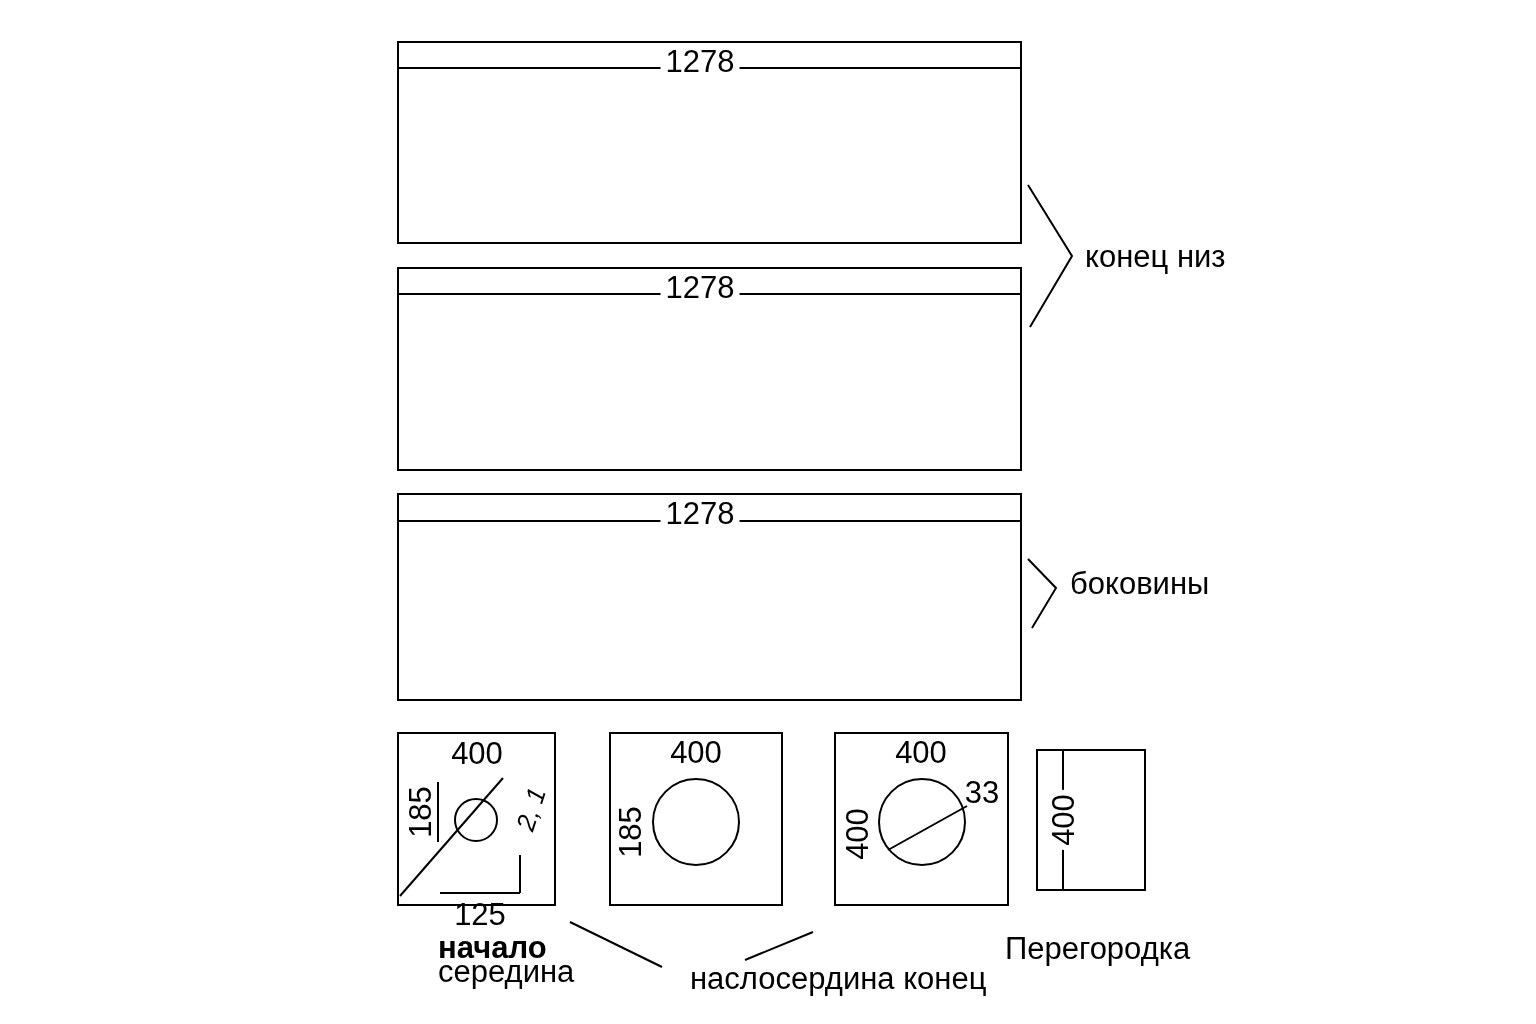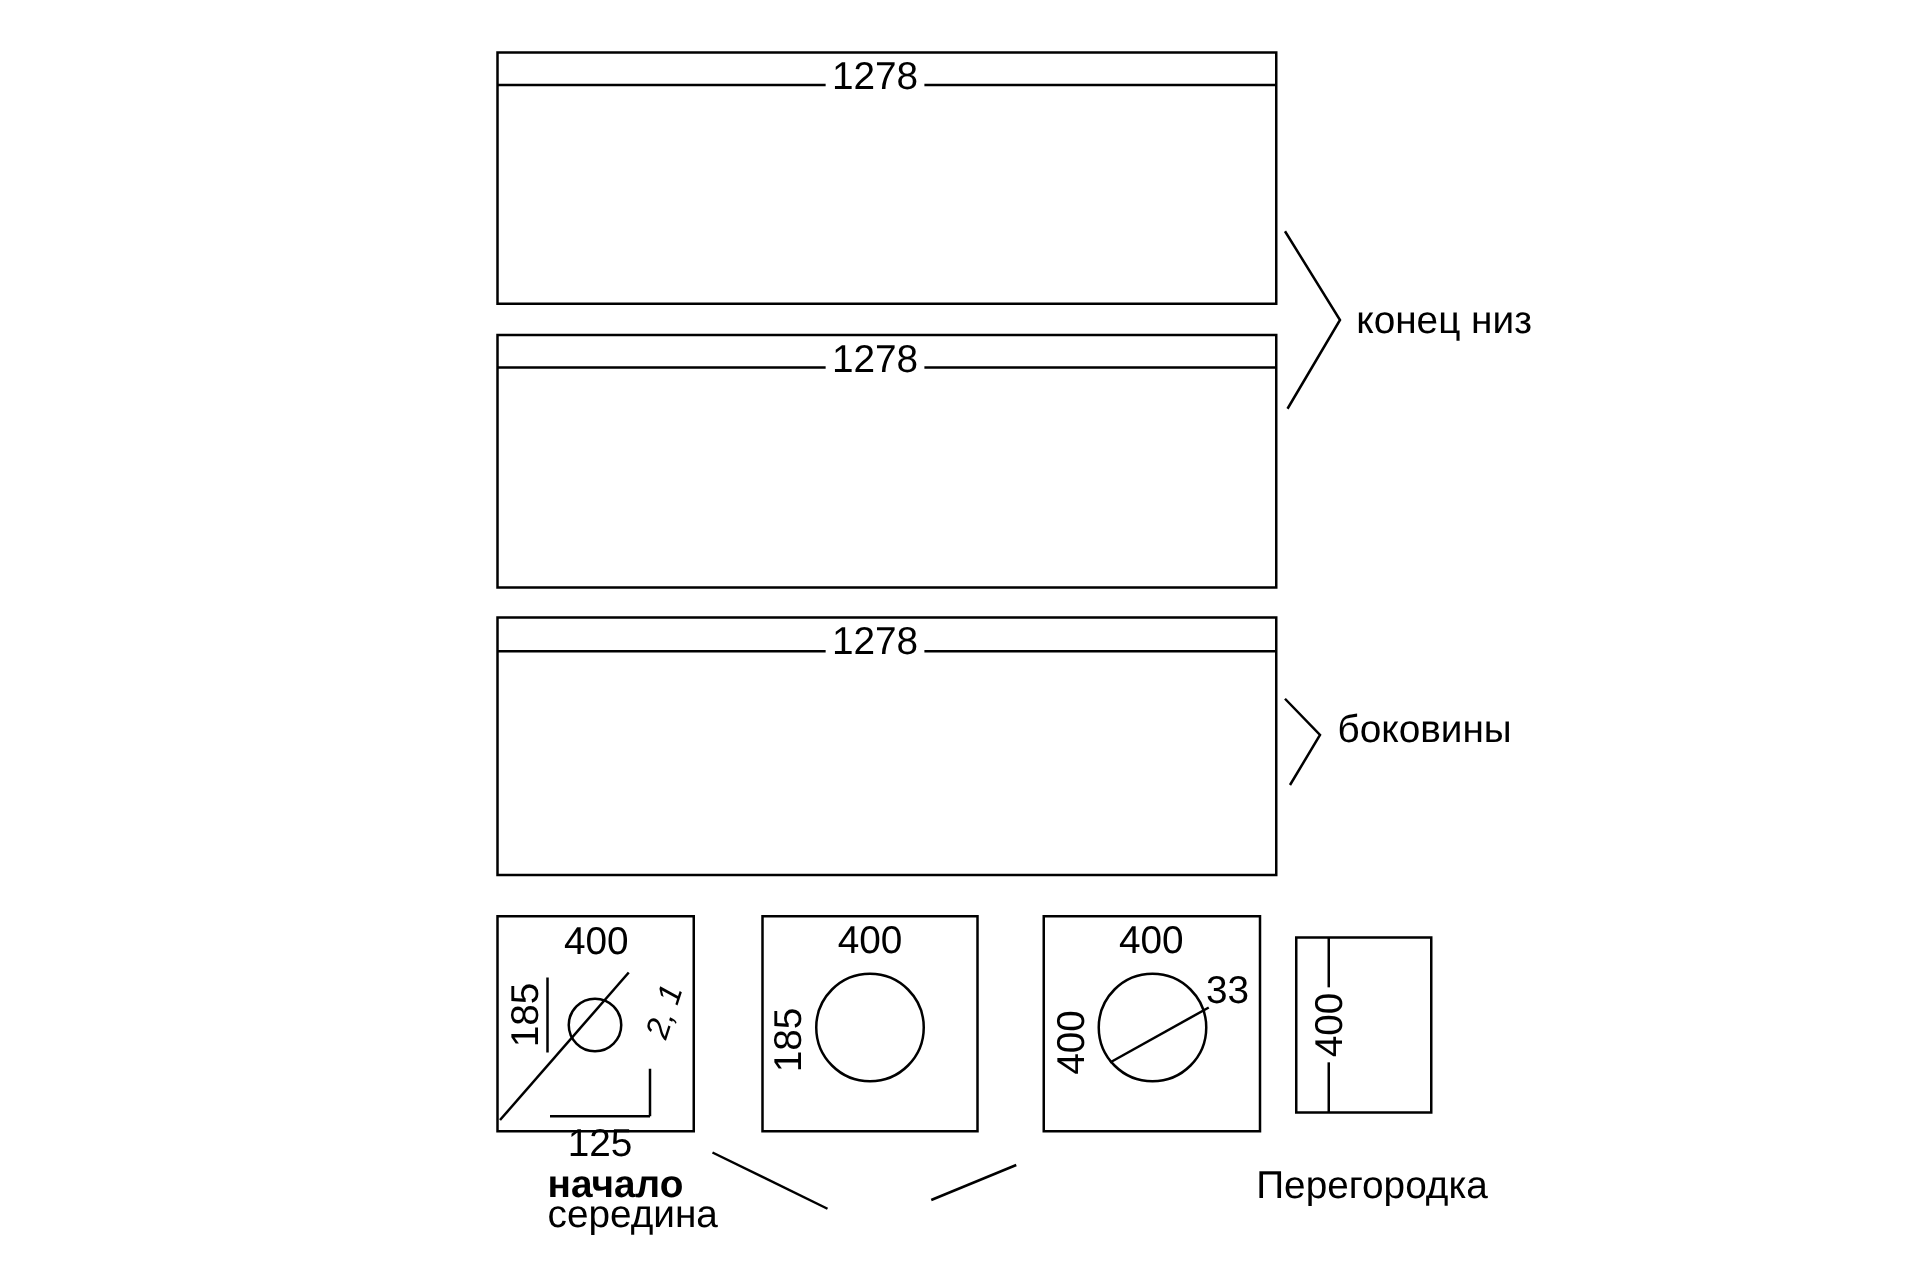--- a/index.html
+++ b/index.html
@@ -110,15 +110,16 @@
   <span class="lbl rot" style="left:630px; top:832px;">185</span>
 
   <span class="lbl" style="left:921px; top:752px;">400</span>
   <span class="lbl rot" style="left:857px; top:834px;">400</span>
   <span class="lbl" style="left:982px; top:792px;">33</span>
 
   <span class="lbl rot onLine" style="left:1063px; top:820px;">400</span>
 
   <span class="lbl left" style="left:438px; top:947px;font-weight:bold;">начало</span>
   <span class="lbl left" style="left:438px; top:955px;margin-top:16px;">середина</span>
+  <span class="lbl left" style="left:690px; top:978px;">наслосердина конец</span>
   <span class="lbl left" style="left:1005px; top:948px;">Перегородка</span>
 
 </div>
 
 </body></html>

